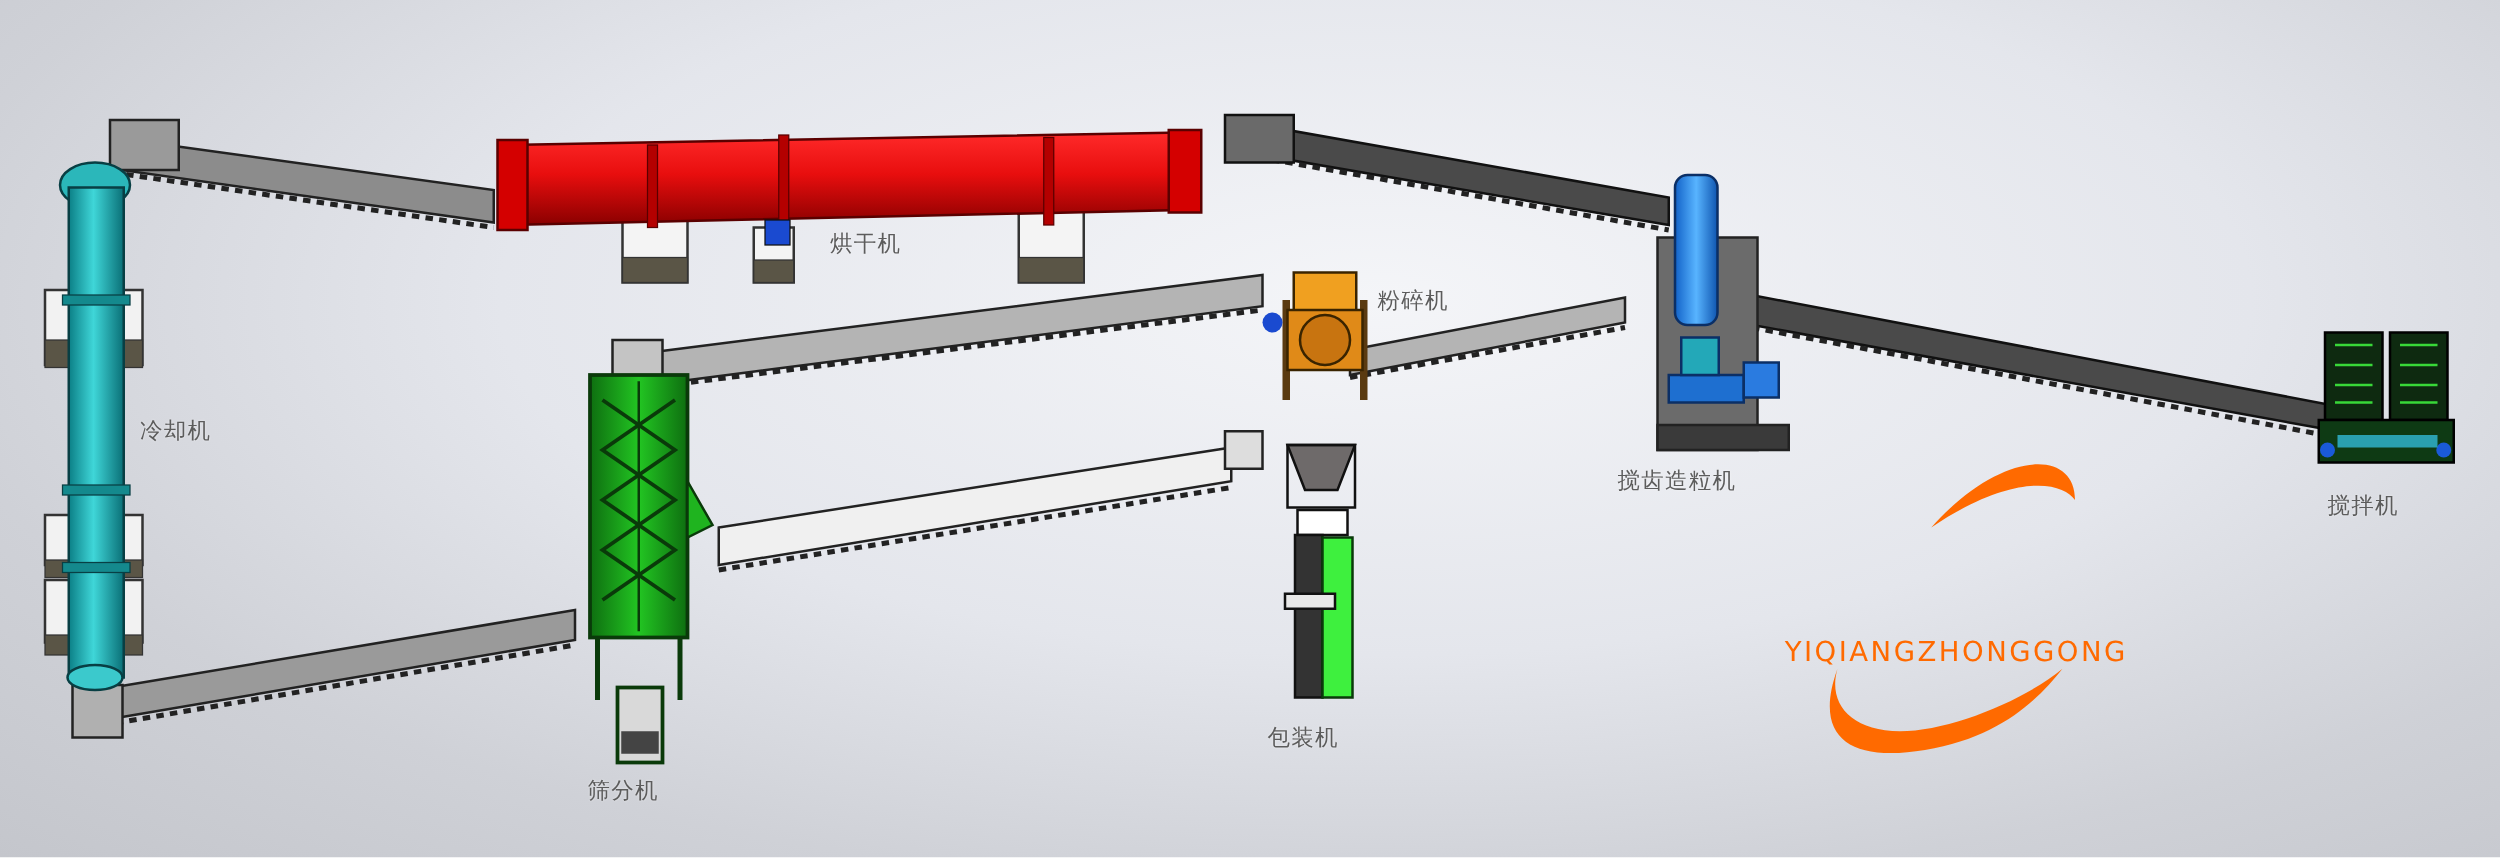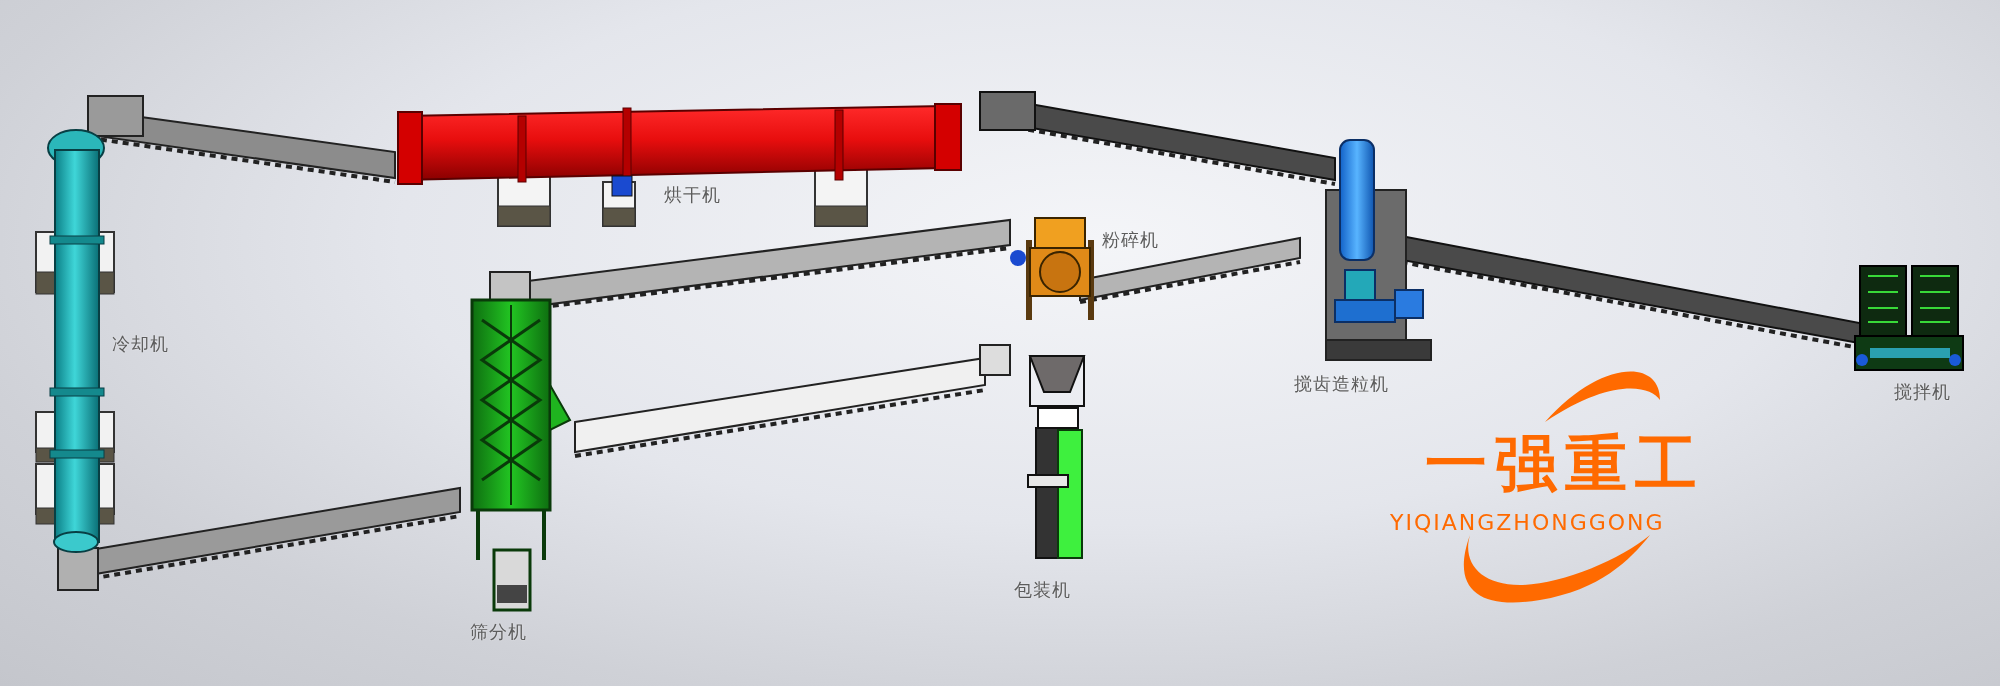--- a/index.html
+++ b/index.html
@@ -15,21 +15,21 @@
       font-family: "DejaVu Sans", sans-serif; white-space: nowrap;
       text-shadow: 0 0 2px rgba(255,255,255,0.6);
     }
     .logo { position: absolute; left: 1390px; top: 370px; width: 350px; height: 250px; }
     .logo-cn {
       position: absolute; left: 0; top: 52px; width: 350px; text-align: center;
       color: #ff6a00; font-size: 62px; font-weight: bold; letter-spacing: 8px;
       font-family: "DejaVu Sans", sans-serif;
     }
     .logo-en {
-      position: absolute; left: 0; top: 140px; width: 350px; text-align: left;
+      position: absolute; left: 0; top: 140px; width: 350px; text-align: center;
       color: #ff6a00; font-size: 22px; letter-spacing: 2px;
       font-family: "DejaVu Sans", sans-serif;
     }
   </style>
 </head>
 <body>
 
 <div id="stage">
 
   <svg id="scene" width="2000" height="686" viewBox="0 0 2000 686" xmlns="http://www.w3.org/2000/svg">
@@ -182,21 +182,20 @@
     <g>
       <path d="M1545 422 C1600 360 1660 358 1660 400 C1650 385 1610 378 1545 422 Z" fill="#ff6a00"></path>
       <path d="M1470 535 C1450 590 1480 610 1540 600 C1600 590 1630 560 1650 535 C1620 560 1560 585 1520 585 C1480 585 1462 562 1470 535 Z" fill="#ff6a00"></path>
     </g>
   </svg>
 
   <div class="label" style="left:112px; top:332px;text-align:right;">冷却机</div>
   <div class="label" style="left:664px; top:183px;">烘干机</div>
   <div class="label" style="left:1102px; top:228px;">粉碎机</div>
   <div class="label" style="left:1294px; top:372px;">搅齿造粒机</div>
-  <div class="label" style="left:1862px; top:380px;margin-left:32px;">搅拌机</div>
+  <div class="label" style="left:1862px; top:392px;">搅拌机</div>
   <div class="label" style="left:470px; top:620px;text-align:right;">筛分机</div>
   <div class="label" style="left:1014px; top:578px;">包装机</div>
 
   <div class="logo">
-    <div class="logo-cn">一强重工</div>
     <div class="logo-en">YIQIANGZHONGGONG</div>
   </div>
 </div>
 
 </body></html>

